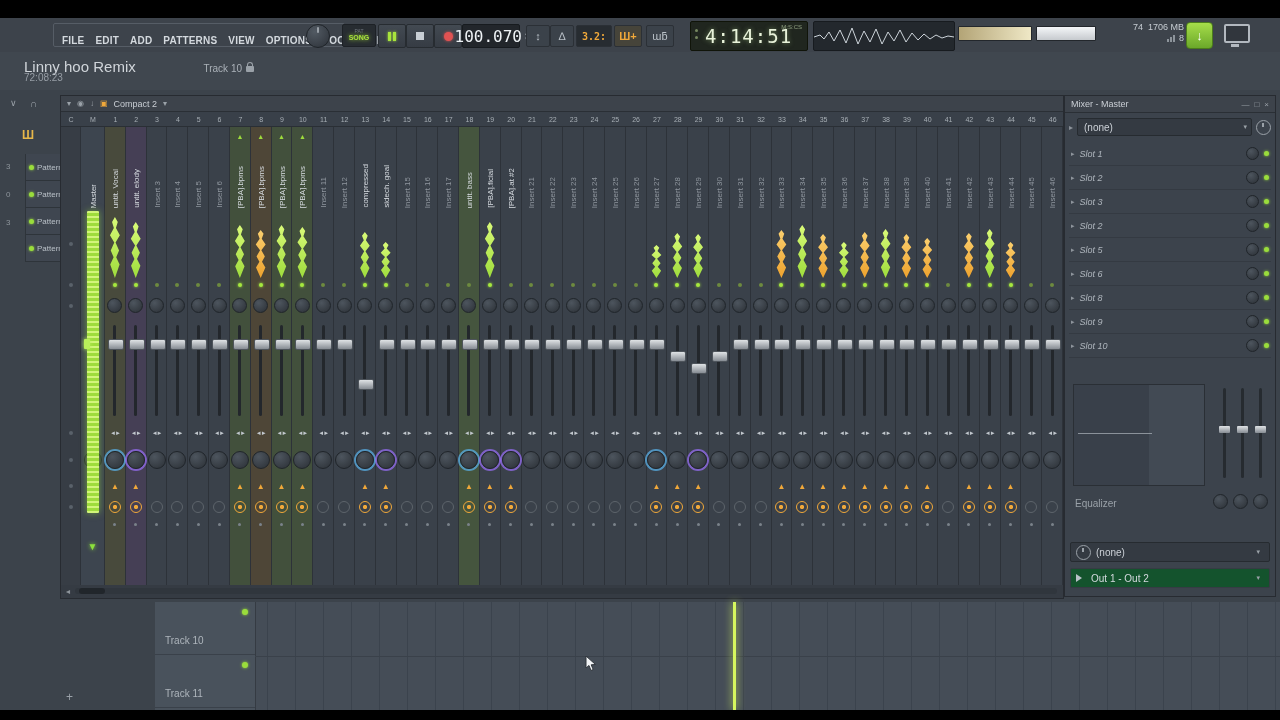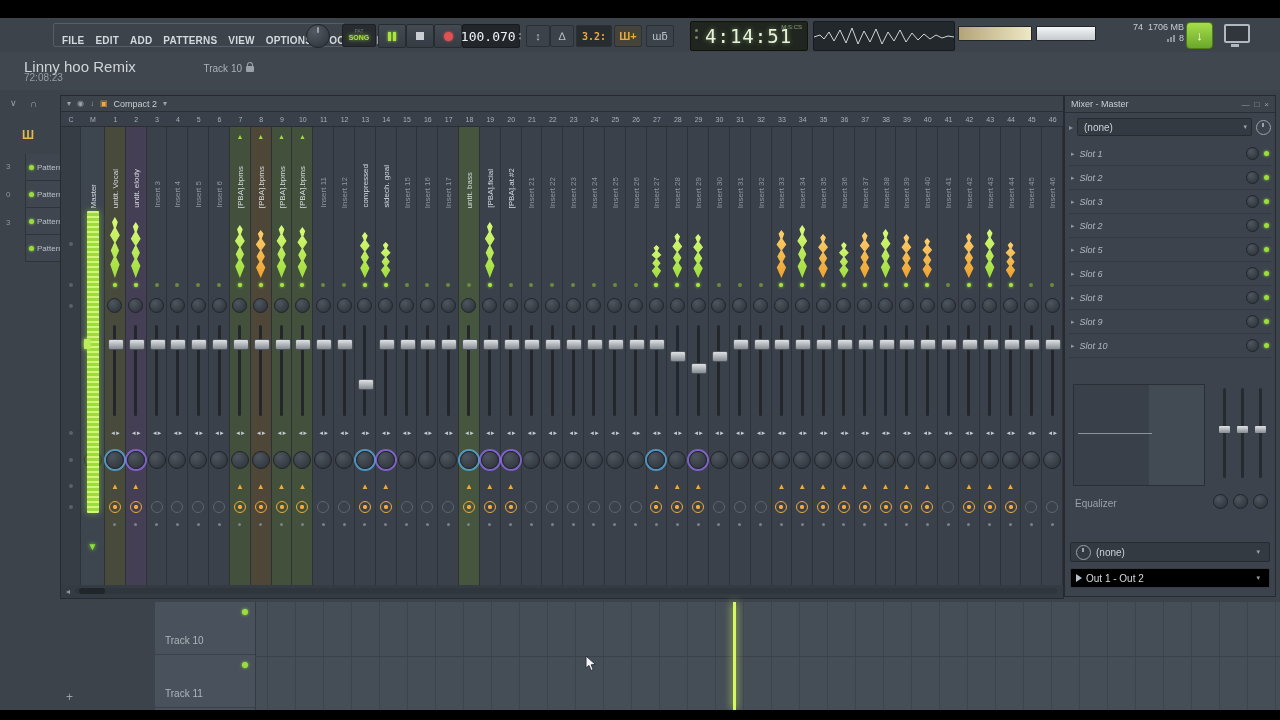--- a/index.html
+++ b/index.html
@@ -25,21 +25,21 @@
      border:1px solid #1d2126;border-radius:2px;display:flex;flex-direction:column;align-items:center;justify-content:center;}
   #songbadge .pat{font-size:5px;color:#6d747c;line-height:5px;}
   #songbadge .song{font-size:7px;font-weight:bold;color:#a8e43c;line-height:8px;text-shadow:0 0 4px #a8e43c;}
   .tbtn{position:absolute;top:6px;width:26px;height:22px;background:linear-gradient(#434a52,#363c44);
         border:1px solid #272c31;border-radius:2px;display:flex;align-items:center;justify-content:center;gap:2px;}
   .pbar{width:3px;height:9px;background:#a8e43c;box-shadow:0 0 3px #a8e43c;}
   .stopsq{width:8px;height:8px;background:#c8ced4;}
   .recdot{width:9px;height:9px;border-radius:50%;background:#e05252;box-shadow:0 0 3px #e05252;}
   #tempo{position:absolute;left:462px;top:6px;width:56px;height:22px;background:#22262b;border:1px solid #171b1f;
          border-radius:2px;display:flex;align-items:center;justify-content:center;}
-  #tempo .tval{font-family:"DejaVu Sans Mono",monospace;font-size:13px;color:#eef2f5;}
+  #tempo .tval{font-family:"DejaVu Sans Mono",monospace;font-size:16px;color:#eef2f5;}
   #tempo .steppers{display:flex;flex-direction:column;margin-left:3px;font-size:5px;color:#8d949b;line-height:5px;}
   .lcdtext{font-family:"DejaVu Sans Mono",monospace;color:#f0a83a;font-size:10px;font-weight:bold;}
   #timelcd{position:absolute;left:690px;top:3px;width:116px;height:28px;background:#20261f;border:1px solid #101409;
            border-radius:2px;}
   #timelcd .digits{position:absolute;left:14px;top:3px;font-family:"DejaVu Sans Mono",monospace;
            font-size:19px;color:#e8f2da;letter-spacing:1px;text-shadow:0 0 5px rgba(200,240,160,.5);}
   #timelcd .unit{position:absolute;right:5px;top:2px;font-size:6px;color:#8fa080;}
   #timelcd .mdots{position:absolute;left:4px;top:7px;display:flex;flex-direction:column;gap:4px;}
   #timelcd .mdots i{width:3px;height:3px;border-radius:50%;background:#75875f;}
   #scope{position:absolute;left:813px;top:3px;width:140px;height:28px;background:#23282d;border:1px solid #171b1f;border-radius:2px;overflow:hidden;}
@@ -160,22 +160,22 @@
   .slotrow .sknob{width:11px;height:11px;border-radius:50%;background:radial-gradient(circle at 35% 30%,#4d555e,#2b3036);border:1px solid #20252a;}
   .slotrow .sled{width:5px;height:5px;border-radius:50%;background:#9add3c;box-shadow:0 0 3px #9add3c;}
   #eqbox{position:absolute;left:8px;top:288px;width:130px;height:100px;background:#39404a;border:1px solid #2a2f35;}
   #eqbox .inner{position:absolute;left:58%;top:0;bottom:0;right:0;background:#424a54;}
   #eqbox .line{position:absolute;left:4px;right:40%;top:48px;height:1px;background:#aeb5bc;opacity:.7;}
   .minifader{position:absolute;top:292px;width:3px;height:90px;background:#262b30;border-radius:2px;}
   .minifader i{position:absolute;left:-4px;top:38px;width:11px;height:7px;background:linear-gradient(#dfe2e5,#868c93);border-radius:1px;display:block;}
   #eqlabel{position:absolute;left:10px;top:402px;font-size:10px;color:#9aa1a8;}
   .eqknob{position:absolute;top:398px;width:13px;height:13px;}
   #nonerow{position:absolute;left:5px;top:446px;right:5px;height:18px;padding:0 5px;gap:5px;}
-  #outrow{position:absolute;left:5px;top:472px;right:5px;height:20px;background:#000000;border:1px solid #363c44;
-     border-radius:2px;display:flex;align-items:center;padding:0 5px;font-size:10px;color:#d4d9de;box-sizing:border-box;}
+  #outrow{position:absolute;left:5px;top:472px;right:5px;height:20px;background:#14532d;border:1px solid #363c44;
+     border-radius:2px;display:flex;align-items:center;gap:5px;padding:0 5px;font-size:10px;color:#d4d9de;box-sizing:border-box;}
   .spk{width:0;height:0;border:4px solid transparent;border-left:6px solid #b9c0c7;position:relative;flex:none;}
   
   #playlist{position:absolute;left:155px;top:512px;width:1125px;height:108px;background:#454d57;
      background-image:repeating-linear-gradient(90deg,#3b434d 0 1px,transparent 1px 28px);}
   #pllabels{position:absolute;left:0;top:0;width:100px;height:100%;background:#49525c;border-right:1px solid #353b43;}
   .plrow{height:53px;border-bottom:1px solid #3a414a;position:relative;display:flex;align-items:flex-end;padding:0 0 8px 10px;box-sizing:border-box;}
   .plrow span{font-size:10px;color:#aeb5bc;}
   .plrow .pled2{position:absolute;right:7px;top:7px;width:6px;height:6px;border-radius:50%;background:#9add3c;box-shadow:0 0 3px #9add3c;}
   #plhdiv{position:absolute;left:100px;right:0;top:54px;height:1px;background:#3a414a;}
   #playhead{position:absolute;left:578px;top:0;width:3px;height:100%;background:#d6f75e;box-shadow:0 0 8px #d6f75e;}

